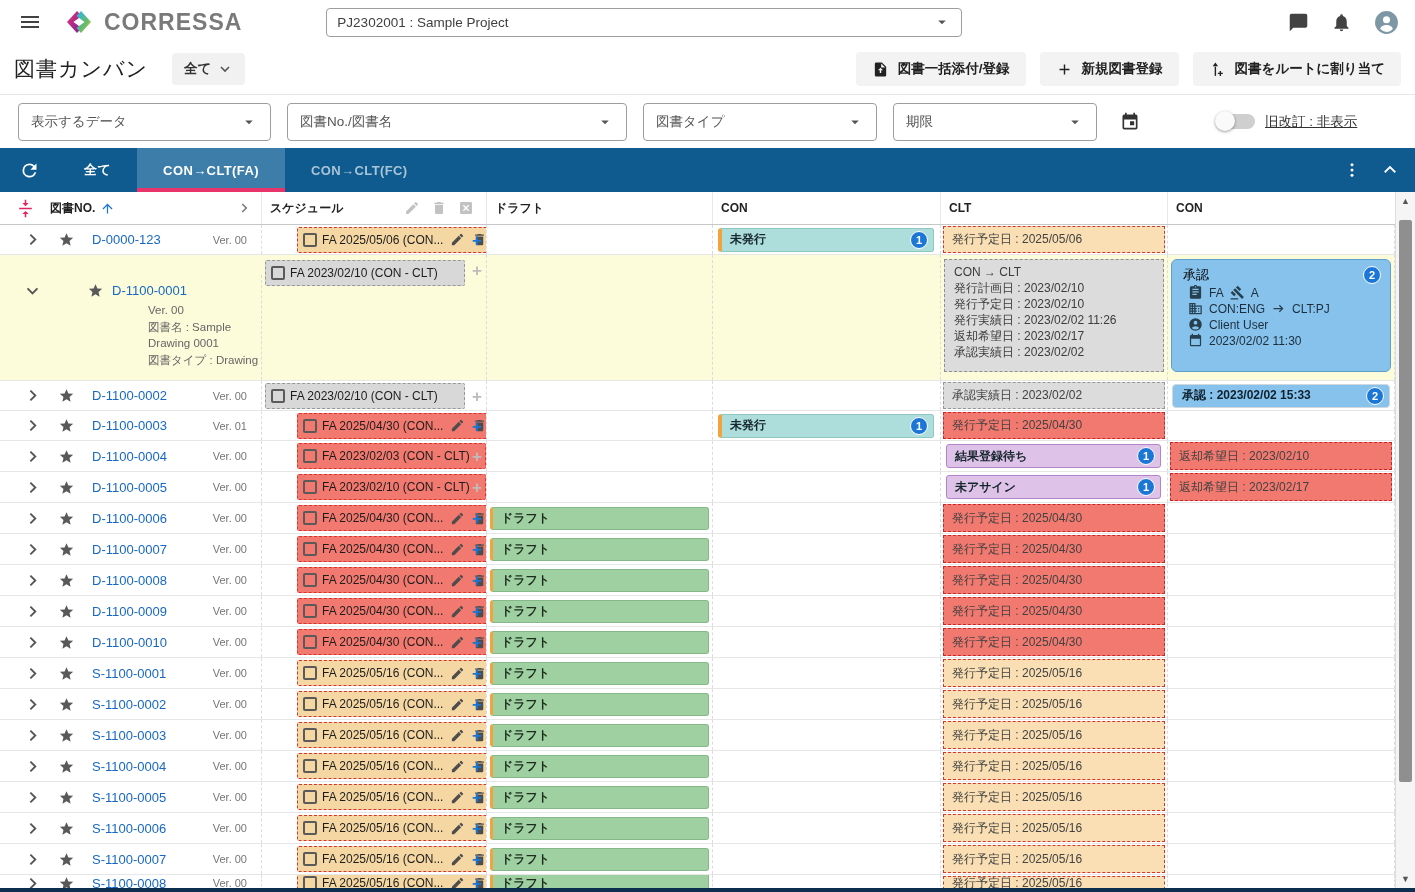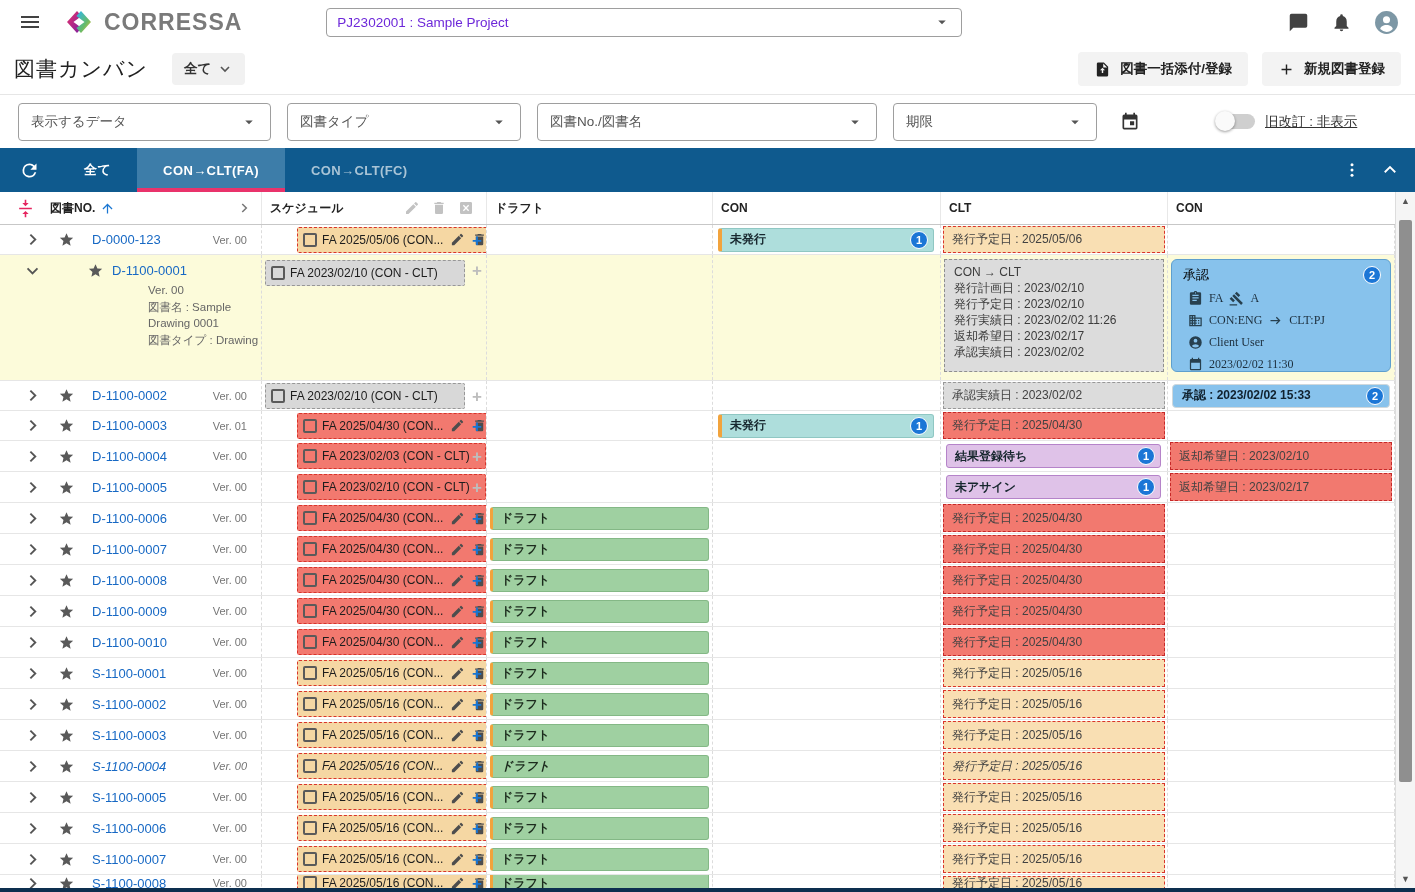--- a/index.html
+++ b/index.html
@@ -8,21 +8,21 @@
 
   
   .topbar { height:44px; display:flex; align-items:center; padding:0 16px 0 18px; background:#fff; }
   .ic { display:inline-flex; }
   .ic svg { width:100%; height:100%; }
   .menu-btn { width:24px; height:24px; color:#424242; }
   .logo { display:flex; align-items:center; margin-left:16px; }
   .logo-mark { width:42px; height:28px; }
   .logo-text { font-size:23px; font-weight:700; color:#7a7a7a; letter-spacing:1px; margin-left:4px; }
   .proj-select { margin-left:84px; width:636px; height:29px; border:1px solid #9e9e9e; border-radius:4px;
-    display:flex; align-items:center; padding:0 10px; font-size:13.5px; color:#6d28d9;text-align:center; }
+    display:flex; align-items:center; padding:0 10px; font-size:13.5px; color:#404040;text-align:center; }
   .proj-select .caret { margin-left:auto; width:18px; height:18px; color:#555; }
   .topbar-right { margin-left:auto; display:flex; align-items:center; gap:22px; }
   .tb-ic { width:21px; height:21px; color:#424242; }
   .avatar { width:25px; height:25px; }
 
   
   .titlebar { height:50px; display:flex; align-items:center; padding:0 14px; }
   .page-title { font-size:21px; color:#212121; letter-spacing:1px; }
   .scope-btn { margin-left:24px; height:32px; background:#f1f1f1; border-radius:4px; display:flex; align-items:center;
     gap:6px; padding:0 12px; font-size:13.5px; font-weight:700; color:#333; }
@@ -75,21 +75,21 @@
   .row { display:flex; align-items:stretch; border-bottom:1px solid #e6e6e6; background:#fff; overflow:hidden; }
   .row.expanded { background:#fcfbda; }
   .cell { border-right:1px dashed #dcdcdc; position:relative; display:flex; align-items:center; overflow:hidden; }
   .row.expanded .cell { align-items:flex-start; }
 
   .cell.doc { padding-left:24px; gap:17px; }
   .expander { width:17px; height:17px; color:#555; flex:none; }
   .star { width:17px; height:17px; color:#595959; flex:none; }
   .doclink { font-size:13px; color:#1668c4; text-decoration:none; white-space:nowrap; }
   .ver { margin-left:auto; padding-right:14px; font-size:11px; color:#757575; }
-  .cell.doc.exp { display:block; padding-top:7px; }
+  .cell.doc.exp { display:block; padding-top:7px;margin-top:20px; }
   .docline { display:flex; align-items:center; gap:8px; }
   .docline .star { margin-left:38px; }
   .docdetails { padding-left:124px; margin-top:3px; font-size:11.5px; color:#666; line-height:16.5px; }
 
   .cell.sched { padding:2px 0 2px 3px; }
   .row.expanded .cell.sched { padding-top:5px; }
   .sched-card { display:flex; align-items:center; gap:5px; height:26px; width:200px; padding:0 5px; border-radius:2px; }
   .bg-orange { background:#f5d7a3; } .bg-red { background:#f2796f; } .bg-gray { background:#d8d8d8; }
   .dash-red { border:1px dashed #d9342b;margin-left:32px; } .dash-gray { border:1px dashed #979797; }
   .cb { width:14px; height:14px; border:2px solid #5a5a5a; border-radius:2px; flex:none; }
@@ -116,21 +116,21 @@
   .dc-orange { background:#f9dfb3; border:1px dashed #d9342b; }
   .dc-red { background:#f2796f; border:1px dashed #c62828; }
   .dc-gray { background:#dcdcdc; border:1px dashed #979797; }
 
   .infocard { flex:1; margin:4px 3px; background:#dcdcdc; border:1px dashed #8f8f8f; padding:5px 9px;
     font-size:12px; color:#3c3c3c; line-height:15.9px; height:113px; overflow:hidden; }
   .bluecard { flex:1; margin:4px 3px; background:#87c2ec; border:1px solid #5e9fce; border-radius:6px;
     padding:6px 9px 6px 11px; height:113px; overflow:hidden; }
   .bc-title-row { display:flex; align-items:center; }
   .bc-title { font-size:13px; font-weight:400; color:#000000; }
-  .bc-line { display:flex; align-items:center; gap:6px; margin-top:7px; padding-left:5px; font-size:12px; color:#1c2e3c;font-family:Liberation Serif, serif; }
+  .bc-line { display:flex; align-items:center; gap:6px; margin-top:1px; padding-left:5px; font-size:12px; color:#1c2e3c; }
   .bc-line .ic { width:15px; height:15px; color:#27404f; flex:none; }
   .bluebar { flex:1; margin:0 4px; height:24px; align-self:center; background:#87c2ec; border:1px solid #cfd8dc;
     border-radius:4px; display:flex; align-items:center; padding:0 5px 0 9px; font-size:12px; font-weight:700; color:#10212e; }
 
   
   .vscroll { position:absolute; right:0; top:192px; width:20px; height:700px; background:#f5f5f5; border-left:1px solid #ddd; }
   .varrow { height:18px; display:flex; align-items:center; justify-content:center; font-size:9px; color:#555; }
   .varrow.down { position:absolute; bottom:4px; left:0; right:0; }
   .vthumb { position:absolute; left:3px; top:28px; width:13px; height:562px; background:#8f8f8f; border-radius:2px; }
 
@@ -216,42 +216,52 @@
         <span>図書一括添付/登録</span>
       </div>
       <div class="action-btn">
         <span class="ic">
           <svg viewBox="0 0 24 24">
               <path fill="currentColor" d="M11 5h2v6h6v2h-6v6h-2v-6H5v-2h6z"></path>
             </svg>
         </span>
         <span>新規図書登録</span>
       </div>
+      <div class="action-btn">
+        <span class="ic">
+          <svg viewBox="0 0 24 24">
+              <path fill="none" stroke="currentColor" stroke-width="2" d="M9 21V8"></path>
+              <path fill="currentColor" d="M9 2 5.2 7.5h7.6z"></path>
+              <path fill="none" stroke="currentColor" stroke-width="2" d="M16 14v7M12.5 17.5h7"></path>
+            </svg>
+        </span>
+        <span>図書をルートに割り当て</span>
+      </div>
     </div>
   </div>
 
   <div class="filterbar">
     <div class="filter-box fb1">
       <span>表示するデータ</span>
       <span class="ic caret">
           <svg viewBox="0 0 24 24">
             <path fill="currentColor" d="M7 10l5 5 5-5z"></path>
           </svg>
         </span>
     </div>
-    <div class="filter-box fb2">
-      <span>図書タイプ</span>
+    <div class="filter-box fb3">
+      <span>図書No./図書名</span>
       <span class="ic caret">
           <svg viewBox="0 0 24 24">
             <path fill="currentColor" d="M7 10l5 5 5-5z"></path>
           </svg>
         </span>
     </div>
-    <div class="filter-box fb3">
-      <span>図書No./図書名</span>
+    <div class="filter-box fb2">
+      <span>図書タイプ</span>
       <span class="ic caret">
           <svg viewBox="0 0 24 24">
             <path fill="currentColor" d="M7 10l5 5 5-5z"></path>
           </svg>
         </span>
     </div>
     <div class="filter-box fb4">
       <span>期限</span>
       <span class="ic caret">
           <svg viewBox="0 0 24 24">
@@ -993,21 +1003,21 @@
           <div class="draft-card">ドラフト</div>
         </div>
         <div class="cell w-con"></div>
         <div class="cell w-clt">
           <div class="datecell dc-orange">
             <span>発行予定日 : 2025/05/16</span>
           </div>
         </div>
         <div class="cell w-con2"></div>
       </div>
-      <div class="row" style="height: 31px; font-style: italic;">
+      <div class="row" style="height: 31px;">
         <div class="cell doc w-doc">
           <span class="ic expander">
             <svg viewBox="0 0 24 24">
               <path fill="none" stroke="currentColor" stroke-width="2.6" d="M9 5l7 7-7 7"></path>
             </svg>
           </span>
           <span class="ic star">
             <svg viewBox="0 0 24 24">
               <path fill="currentColor" d="M12 17.3 6.2 20.7l1.5-6.6L2.6 9.7l6.7-.6L12 3l2.7 6.1 6.7.6-5.1 4.4 1.5 6.6z"></path>
             </svg>

